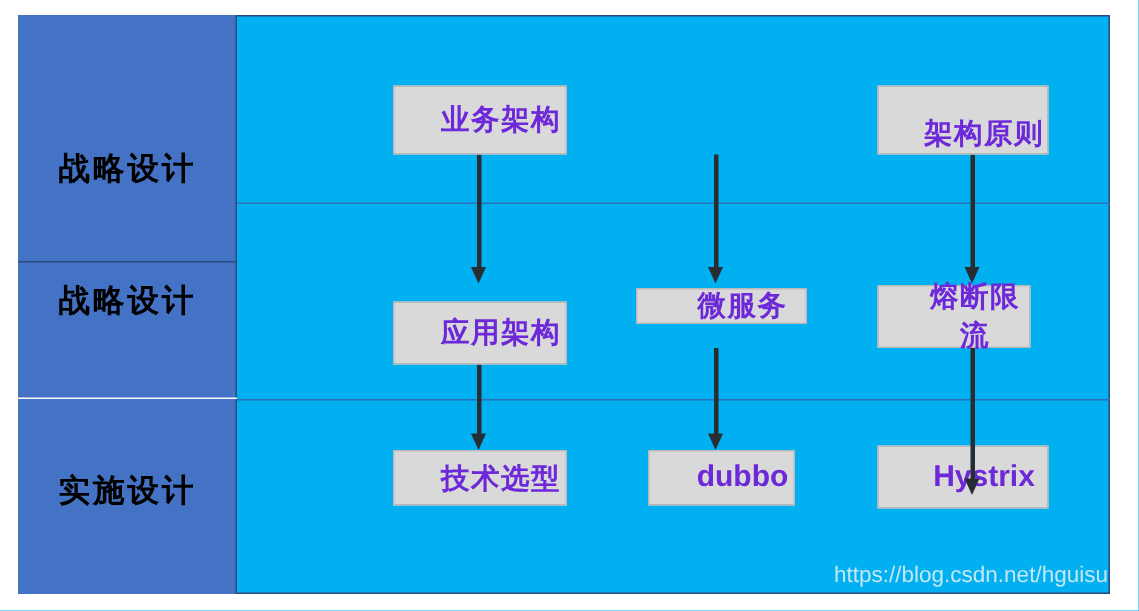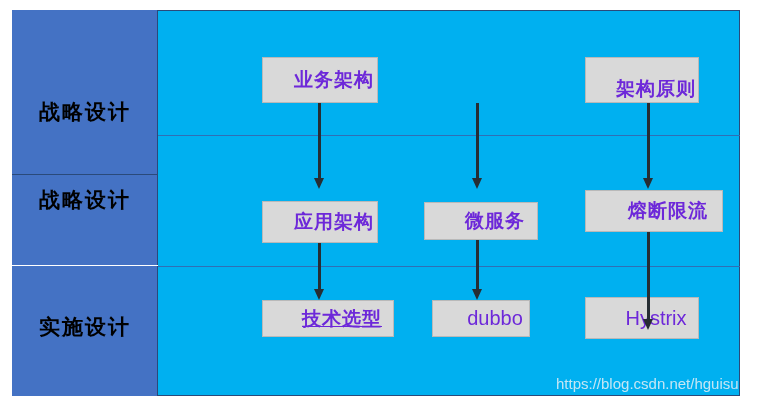--- a/index.html
+++ b/index.html
@@ -62,21 +62,21 @@
     padding-left:28px;
   }
   .node.cn{
     font-family:"DejaVu Serif","Liberation Serif",serif;
     font-weight:bold;
     font-size:19px;
     letter-spacing:1px;
   }
   .node.en{
     font-family:"Liberation Sans","DejaVu Sans",sans-serif;
-    font-weight:normal;
+    font-weight:bold;
     font-size:20px;
   }
 
   
   .arrow{position:absolute;z-index:2;}
   .arrow .shaft{
     position:absolute;left:0;top:0;
     width:3px;background:#262d33;
   }
   .arrow .head{
@@ -130,50 +130,50 @@
   </div>
 
   <div class="node cn" style="left:262px;top:201px;width:116px;height:42px;">
     <span>应用架构</span>
   </div>
   <div class="arrow" style="left:318px;top:232px;height:68px;">
     <div class="shaft" style="height:58px;"></div>
     <div class="head" style="top:57px;"></div>
   </div>
 
-  <div class="node cn" style="left:262px;top:300px;width:132px;height:37px;text-decoration:underline;">
+  <div class="node cn" style="left:262px;top:300px;width:116px;height:37px;">
     <span>技术选型</span>
   </div>
 
   <div class="arrow" style="left:476px;top:103px;height:86px;">
     <div class="shaft" style="height:76px;"></div>
     <div class="head" style="top:75px;"></div>
   </div>
 
-  <div class="node cn" style="left:424px;top:202px;width:114px;height:38px;">
+  <div class="node cn" style="left:424px;top:192px;width:114px;height:24px;">
     <span>微服务</span>
   </div>
   <div class="arrow" style="left:476px;top:232px;height:68px;">
     <div class="shaft" style="height:58px;"></div>
     <div class="head" style="top:57px;"></div>
   </div>
 
   <div class="node en" style="left:432px;top:300px;width:98px;height:37px;">
     <span>dubbo</span>
   </div>
 
   <div class="node cn" style="left:585px;top:57px;width:114px;height:46px;align-items:flex-end;">
     <span>架构原则</span>
   </div>
   <div class="arrow" style="left:647px;top:103px;height:86px;">
     <div class="shaft" style="height:76px;"></div>
     <div class="head" style="top:75px;"></div>
   </div>
 
-  <div class="node cn" style="left:585px;top:190px;width:138px;height:42px;">
+  <div class="node cn" style="left:585px;top:190px;width:102px;height:42px;">
     <span>熔断限流</span>
   </div>
   <div class="arrow" style="left:647px;top:232px;height:100px;z-index:4;">
     <div class="shaft" style="height:88px;"></div>
     <div class="head" style="top:87px;"></div>
   </div>
 
   <div class="node en" style="left:585px;top:297px;width:114px;height:42px;">
     <span>Hystrix</span>
   </div>

